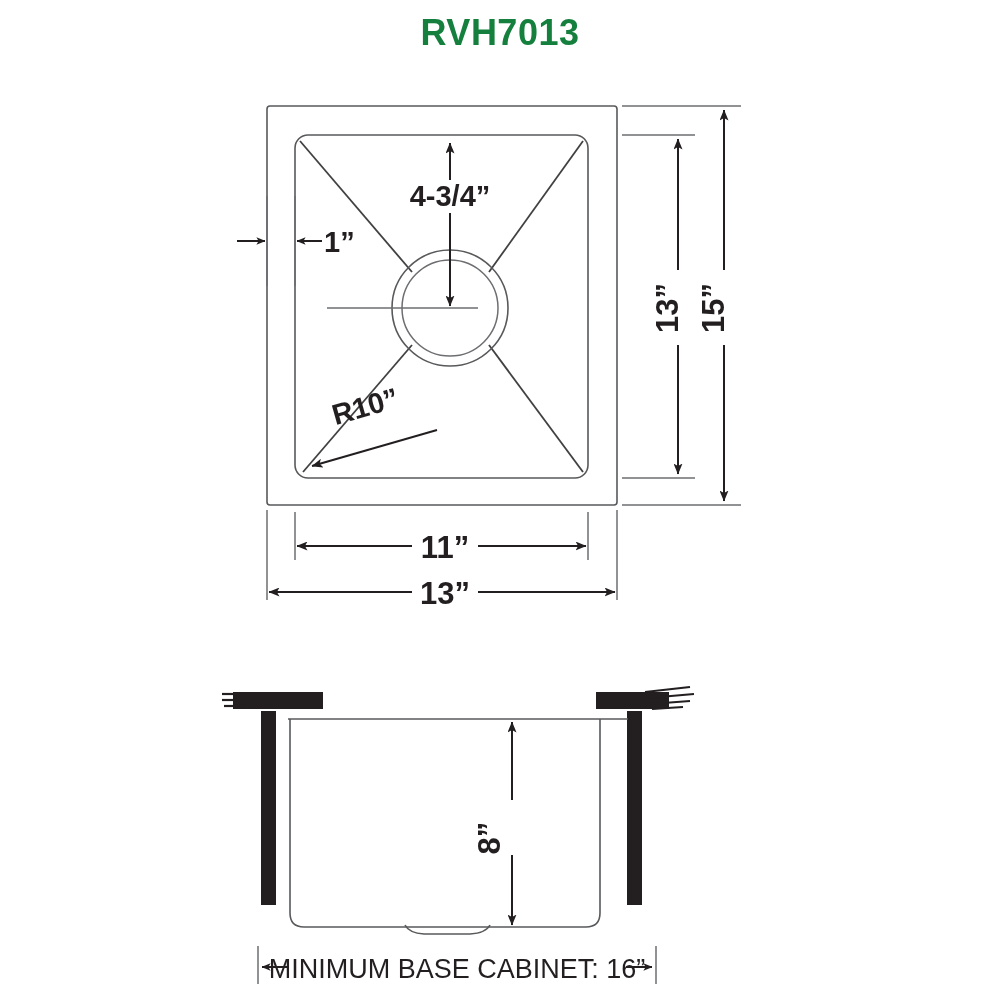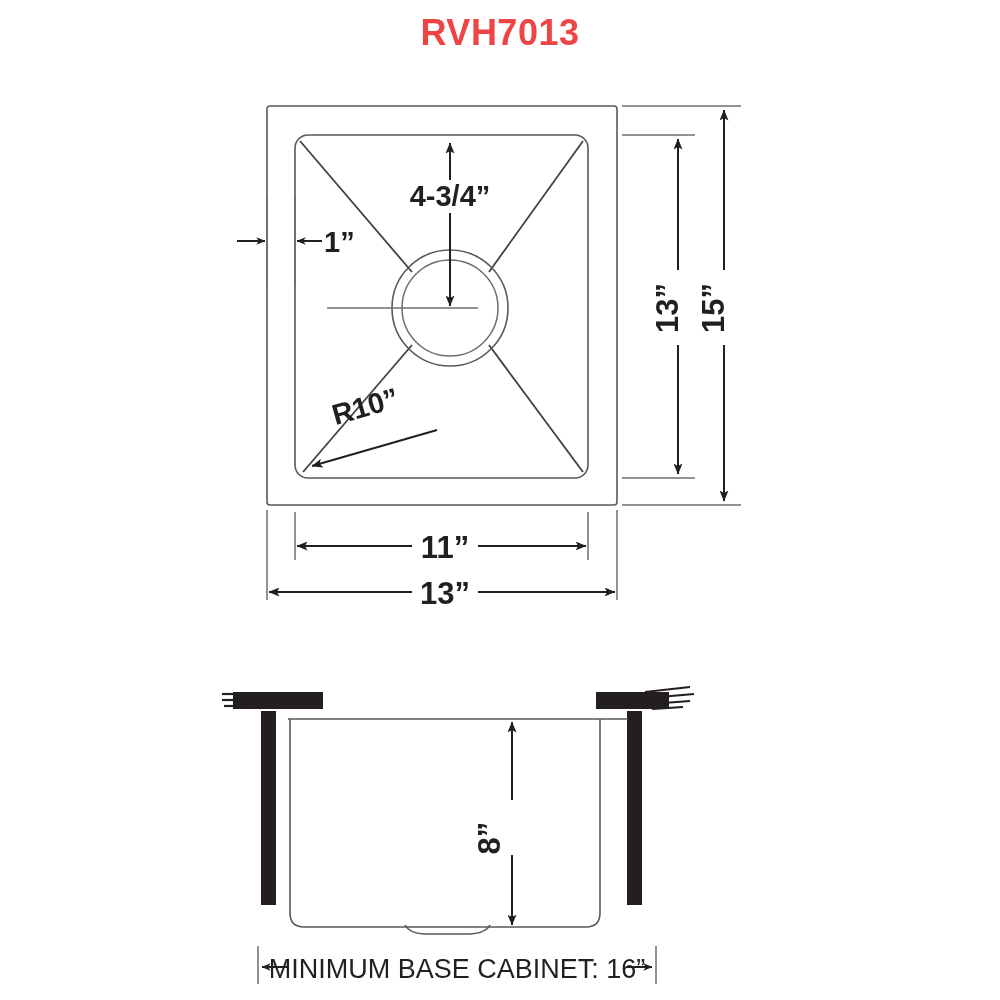--- a/index.html
+++ b/index.html
@@ -23,21 +23,21 @@
   }
   #title {
     position: absolute;
     top: 12px;
     left: 0;
     width: 1000px;
     text-align: center;
     font-size: 36px;
     font-weight: bold;
     letter-spacing: 0.5px;
-    color: #ef4444;
+    color: #15803d;
     font-family: "Liberation Sans", sans-serif;
   }
   svg { display: block; }
   #drawing {
     position: absolute;
     top: 0;
     left: 0;
   }
   .thin   { fill: none; stroke: #58595b; stroke-width: 1.6; }
   .thin2  { fill: none; stroke: #6d6e71; stroke-width: 1.5; }

